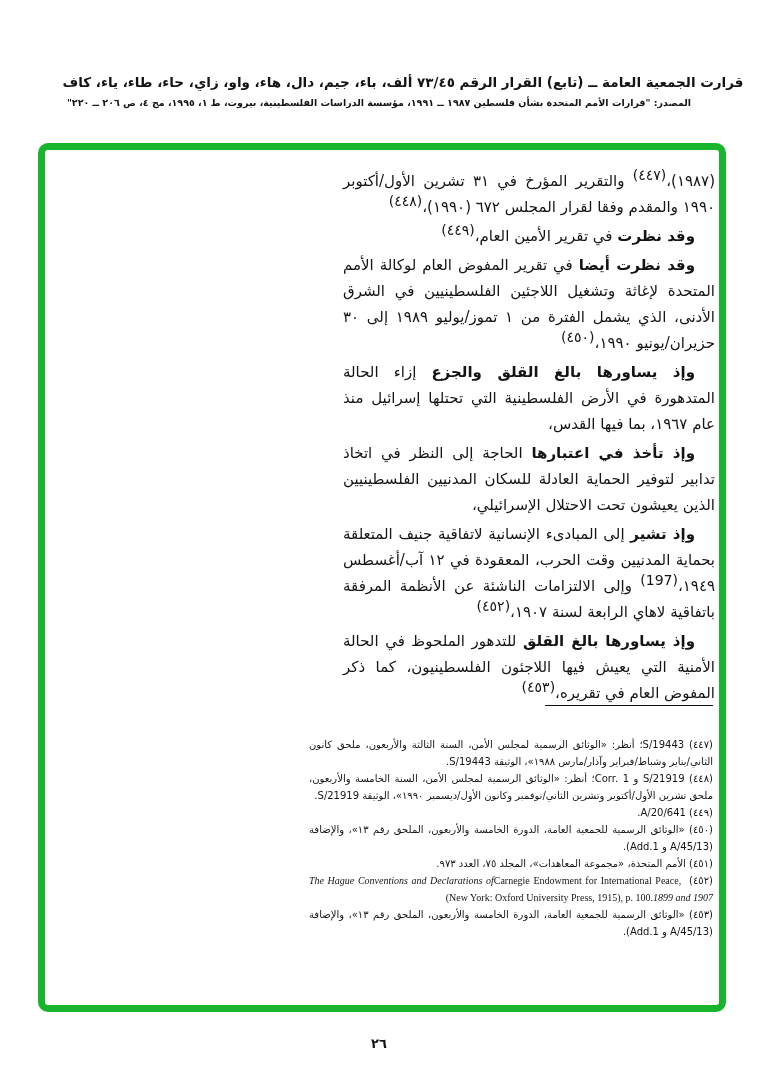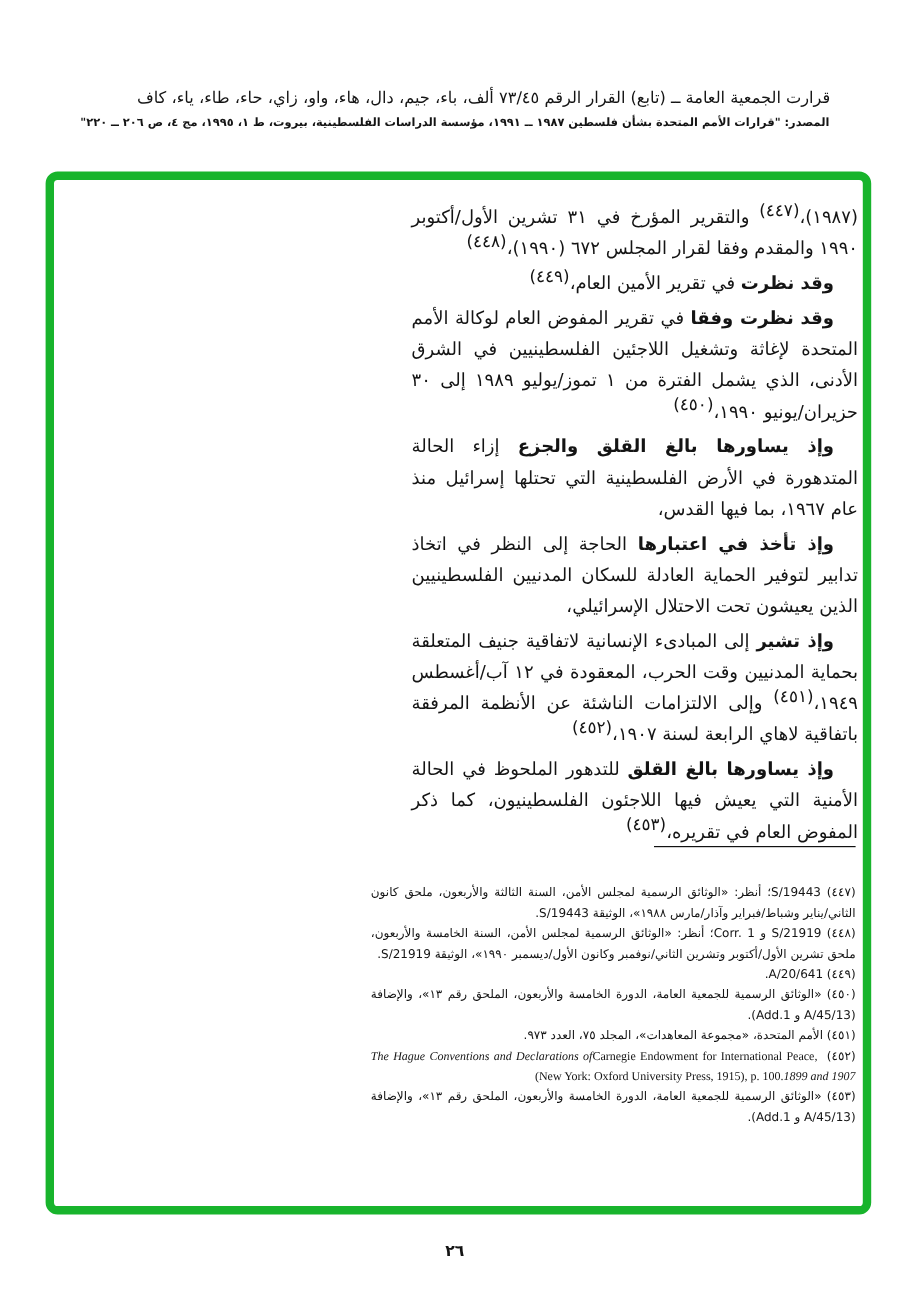--- a/index.html
+++ b/index.html
@@ -1,21 +1,21 @@
 <!DOCTYPE html>
 <html lang="ar"><head>
 <meta charset="utf-8">
 <style>
   html,body{margin:0;padding:0;background:#fff;}
   .page{
     position:relative;width:758px;height:1078px;background:#ffffff;
     font-family:"DejaVu Sans",sans-serif;color:#141414;overflow:hidden;
   }
   .hdr{position:absolute;top:74px;left:0;right:0;text-align:center;direction:rtl;}
-  .hdr-l1{font-size:13.5px;font-weight:normal;letter-spacing:.2px;padding-left:48px;}
+  .hdr-l1{font-size:13.5px;font-weight:bold;letter-spacing:.2px;padding-left:48px;}
   .hdr-l2{font-size:9.5px;font-weight:bold;margin-top:7px;}
   .green-box{
     position:absolute;left:38px;top:143px;width:688px;height:869px;
     box-sizing:border-box;border:7px solid #18b42c;border-radius:10px;background:transparent;
   }
   .body-col{
     position:absolute;top:168px;right:43px;width:372px;
     direction:rtl;text-align:justify;font-size:15px;line-height:26px;
   }
   .body-col p{margin:0 0 3px 0;}
@@ -43,24 +43,24 @@
   <div class="hdr">
     <div class="hdr-l1">قرارت الجمعية العامة ــ (تابع) القرار الرقم ٧٣/٤٥ ألف، باء، جيم، دال، هاء، واو، زاي، حاء، طاء، ياء، كاف</div>
     <div class="hdr-l2">المصدر: "قرارات الأمم المتحدة بشأن فلسطين ١٩٨٧ ــ ١٩٩١، مؤسسة الدراسات الفلسطينية، بيروت، ط ١، ١٩٩٥، مج ٤، ص ٢٠٦ ــ ٢٢٠"</div>
   </div>
 
   <div class="green-box" style="border-color: rgb(24, 180, 44);"></div>
 
   <div class="body-col" id="body-col">
       <p>(١٩٨٧)،<sup class="fnref">(٤٤٧)</sup> والتقرير المؤرخ في ٣١ تشرين الأول/أكتوبر ١٩٩٠ والمقدم وفقا لقرار المجلس ٦٧٢ (١٩٩٠)،<sup class="fnref">(٤٤٨)</sup></p>
       <p class="indent"><b>وقد نظرت</b> في تقرير الأمين العام،<sup class="fnref">(٤٤٩)</sup></p>
-      <p class="indent"><b>وقد نظرت وفقا</b> في تقرير المفوض العام لوكالة الأمم المتحدة لإغاثة وتشغيل اللاجئين الفلسطينيين في الشرق الأدنى، الذي يشمل الفترة من ١ تموز/يوليو ١٩٨٩ إلى ٣٠ حزيران/يونيو ١٩٩٠،<sup class="fnref">(٤٥٠)</sup></p>
+      <p class="indent"><b>وقد نظرت أيضا</b> في تقرير المفوض العام لوكالة الأمم المتحدة لإغاثة وتشغيل اللاجئين الفلسطينيين في الشرق الأدنى، الذي يشمل الفترة من ١ تموز/يوليو ١٩٨٩ إلى ٣٠ حزيران/يونيو ١٩٩٠،<sup class="fnref">(٤٥٠)</sup></p>
       <p class="indent"><b>وإذ يساورها بالغ القلق والجزع</b> إزاء الحالة المتدهورة في الأرض الفلسطينية التي تحتلها إسرائيل منذ عام ١٩٦٧، بما فيها القدس،</p>
       <p class="indent"><b>وإذ تأخذ في اعتبارها</b> الحاجة إلى النظر في اتخاذ تدابير لتوفير الحماية العادلة للسكان المدنيين الفلسطينيين الذين يعيشون تحت الاحتلال الإسرائيلي،</p>
-      <p class="indent"><b>وإذ تشير</b> إلى المبادىء الإنسانية لاتفاقية جنيف المتعلقة بحماية المدنيين وقت الحرب، المعقودة في ١٢ آب/أغسطس ١٩٤٩،<sup class="fnref">(٤٥١)</sup> وإلى الالتزامات الناشئة عن الأنظمة المرفقة باتفاقية لاهاي الرابعة لسنة ١٩٠٧،<sup class="fnref">(٤٥٢)</sup></p>
+      <p class="indent"><b>وإذ تشير</b> إلى المبادىء الإنسانية لاتفاقية جنيف المتعلقة بحماية المدنيين وقت الحرب، المعقودة في ١٢ آب/أغسطس ١٩٤٩،<sup class="fnref">(197)</sup> وإلى الالتزامات الناشئة عن الأنظمة المرفقة باتفاقية لاهاي الرابعة لسنة ١٩٠٧،<sup class="fnref">(٤٥٢)</sup></p>
       <p class="indent"><b>وإذ يساورها بالغ القلق</b> للتدهور الملحوظ في الحالة الأمنية التي يعيش فيها اللاجئون الفلسطينيون، كما ذكر المفوض العام في تقريره،<sup class="fnref">(٤٥٣)</sup></p>
     </div>
 
   <div class="fn-sep"></div>
 
   <div class="footnotes" id="footnotes">
       <p class="fn">(٤٤٧) S/19443؛ أنظر: «الوثائق الرسمية لمجلس الأمن، السنة الثالثة والأربعون، ملحق كانون الثاني/يناير وشباط/فبراير وآذار/مارس ١٩٨٨»، الوثيقة S/19443.</p>
       <p class="fn">(٤٤٨) S/21919 و Corr. 1؛ أنظر: «الوثائق الرسمية لمجلس الأمن، السنة الخامسة والأربعون، ملحق تشرين الأول/أكتوبر وتشرين الثاني/نوفمبر وكانون الأول/ديسمبر ١٩٩٠»، الوثيقة S/21919.</p>
       <p class="fn">(٤٤٩) A/20/641.</p>
       <p class="fn">(٤٥٠) «الوثائق الرسمية للجمعية العامة، الدورة الخامسة والأربعون، الملحق رقم ١٣»، والإضافة (A/45/13 و Add.1).</p>

